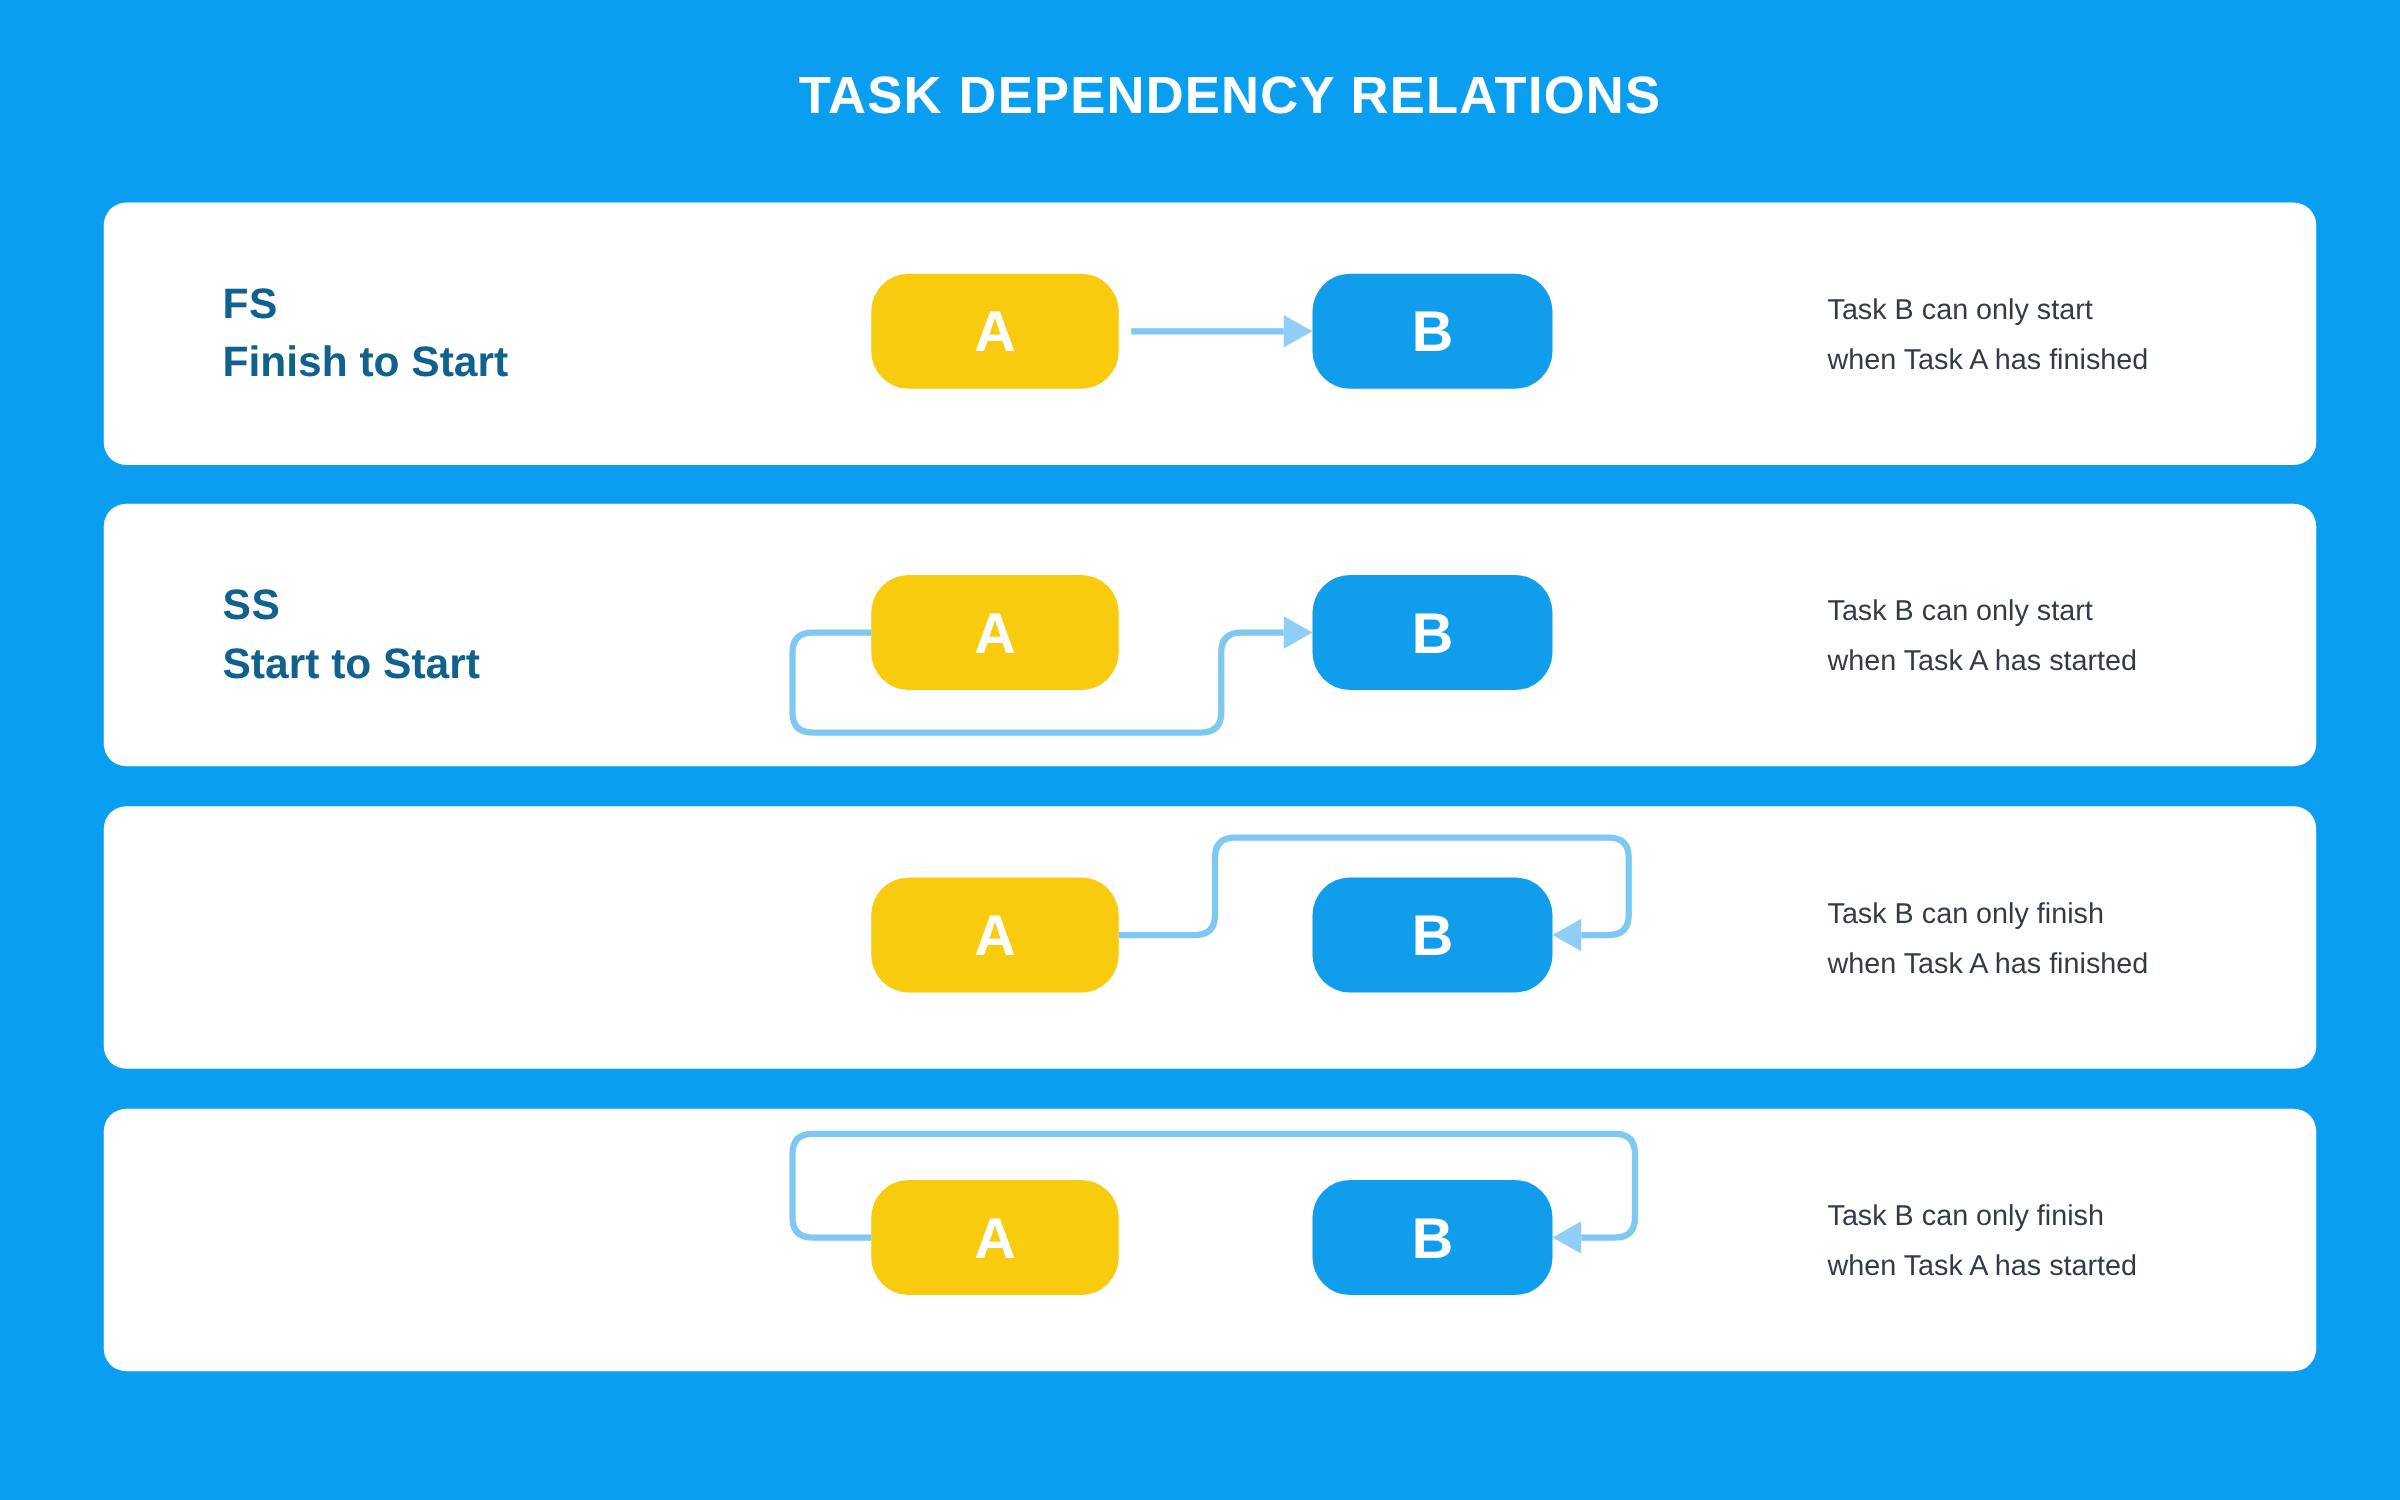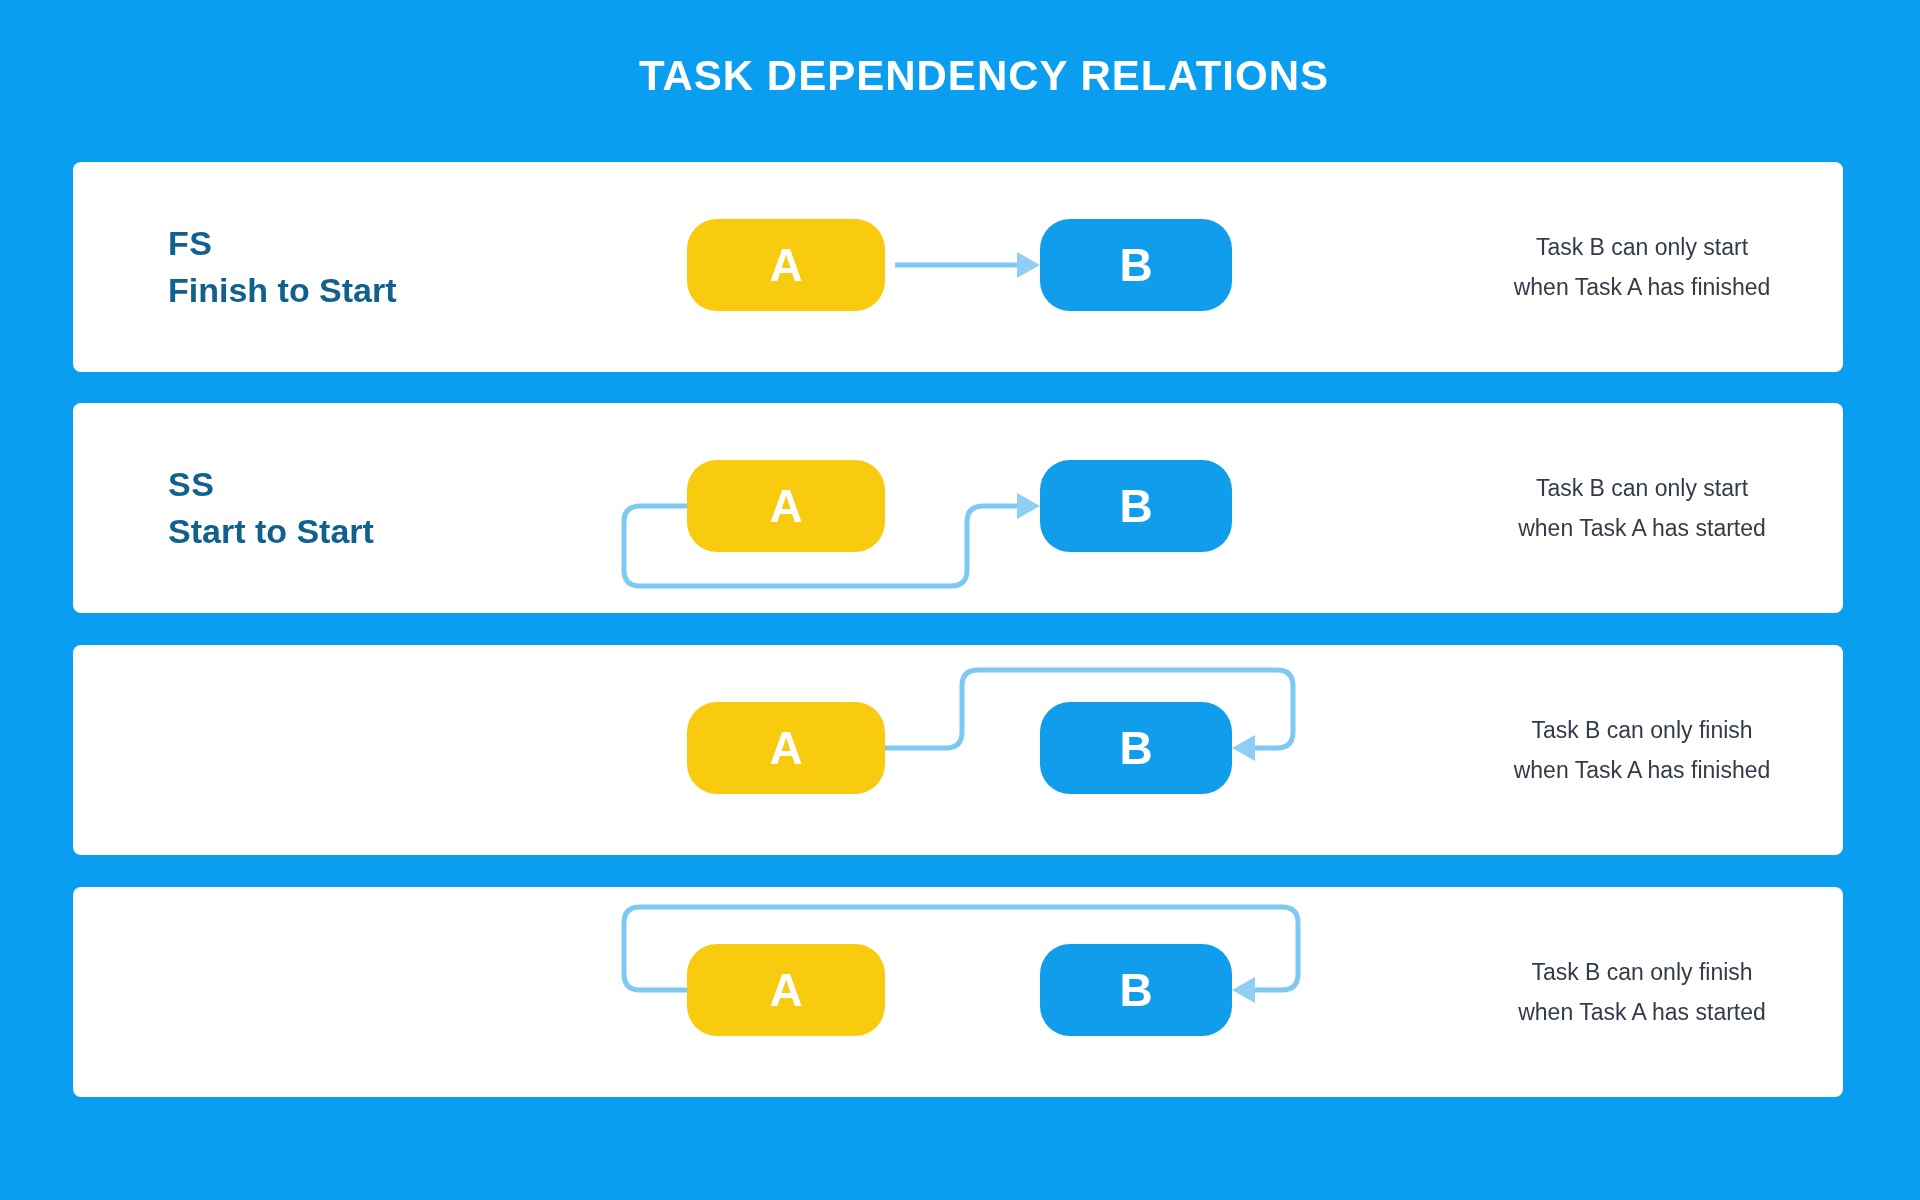--- a/index.html
+++ b/index.html
@@ -15,22 +15,22 @@
     background:var(--bg);
     font-family:"Liberation Sans","DejaVu Sans",sans-serif;
     position:relative;
   }
   .title{
     position:absolute;left:0;top:52px;width:1920px;
     text-align:center;color:var(--title);
     font-size:42px;font-weight:800;letter-spacing:1px;margin-left:24px;
   }
   .card{
-    position:absolute;left:73px;width:1770px;height:210px;
-    background:var(--card);border-radius:8px;
+    position:absolute;left:83px;width:1770px;height:210px;
+    background:var(--card);border-radius:18px;
   }
   .card.r1{top:162px}.card.r2{top:403px}.card.r3{top:645px}.card.r4{top:887px}
   .label{
     position:absolute;left:95px;top:0;height:210px;width:420px;
     display:flex;flex-direction:column;justify-content:center;gap:8px;
     color:var(--label);
   }
   .acronym{font-size:34px;font-weight:700;letter-spacing:0.5px}
   .relname{font-size:34px;font-weight:700}
   .connector{position:absolute;left:0;top:0;width:1770px;height:210px}
@@ -44,21 +44,21 @@
     border-radius:30px;z-index:-1;
   }
   .task span{position:relative}
   .task-a{left:614px;background:var(--yellow)}
   .task-a::before{background:linear-gradient(to right,#ffffff 1%,var(--yellow-shadow) 42%)}
   .task-b{left:967px;width:192px;background:var(--taskblue)}
   .task-b::before{background:linear-gradient(to right,#ffffff 1%,var(--taskblue-shadow) 42%)}
   .desc{
     position:absolute;left:1379px;top:0;height:210px;width:380px;
     display:flex;flex-direction:column;justify-content:center;gap:8px;
-    color:var(--desc);font-size:23px;line-height:1.4;align-items:center;
+    color:var(--desc);font-size:23px;line-height:1.4;
   }
 </style>
 </head>
 <body>
 
 <h1 class="title">TASK DEPENDENCY RELATIONS</h1>
 
 <section class="card r1">
   <div class="label">
     <div class="acronym">FS</div>

